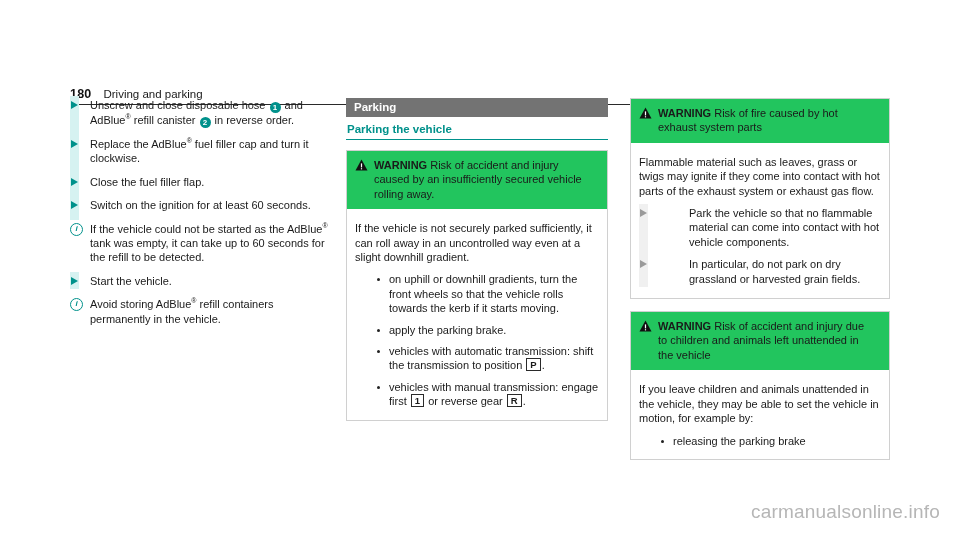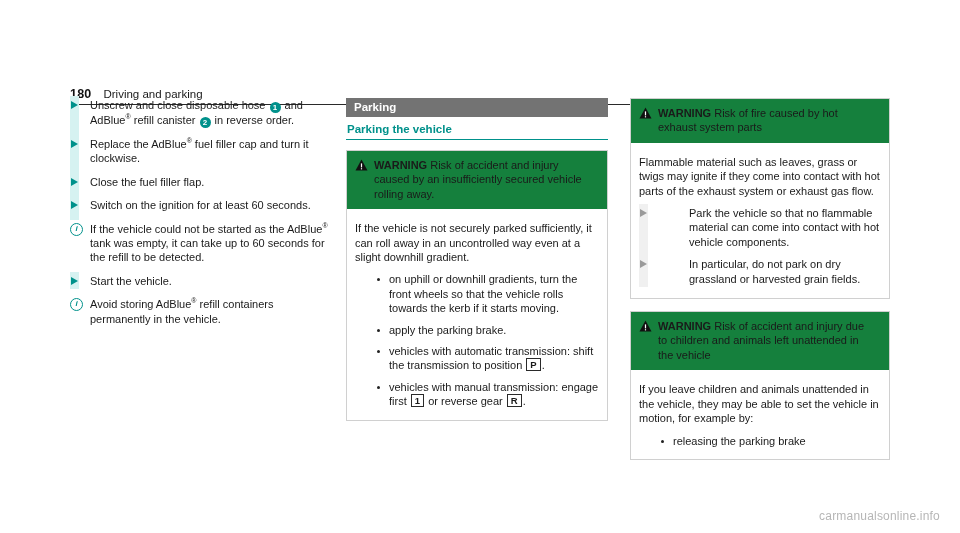--- a/index.html
+++ b/index.html
@@ -157,21 +157,21 @@
     margin-bottom: 10px;
   }
 
   
   .warnbox {
     border: 1px solid #d0d0d0;
     background: #ffffff;
     margin-bottom: 12px;
   }
   .warn-head {
-    background: #15803d;
+    background: #22c55e;
     display: flex;
     padding: 7px 24px 8px 7px;
   }
   .warn-tri {
     flex: 0 0 20px;
     position: relative;
   }
   .warn-tri svg { position: absolute; left: 1px; top: 1px; }
   .warn-head .wtxt {
     flex: 1;
@@ -240,21 +240,21 @@
     font-size: 11px;
     line-height: 14.4px;
     margin: 0 0 9px 0;
   }
 
   
   .watermark {
     position: absolute;
     right: 20px;
     bottom: 10px;
-    font-size: 12px;
+    font-size: 19px;
     color: #b6b6b6;
     letter-spacing: .2px;
   }
 </style>
 </head>
 <body>
 
 <div class="page-header">
   <span class="page-number">180</span>
   <span class="header-title">Driving and parking</span>

